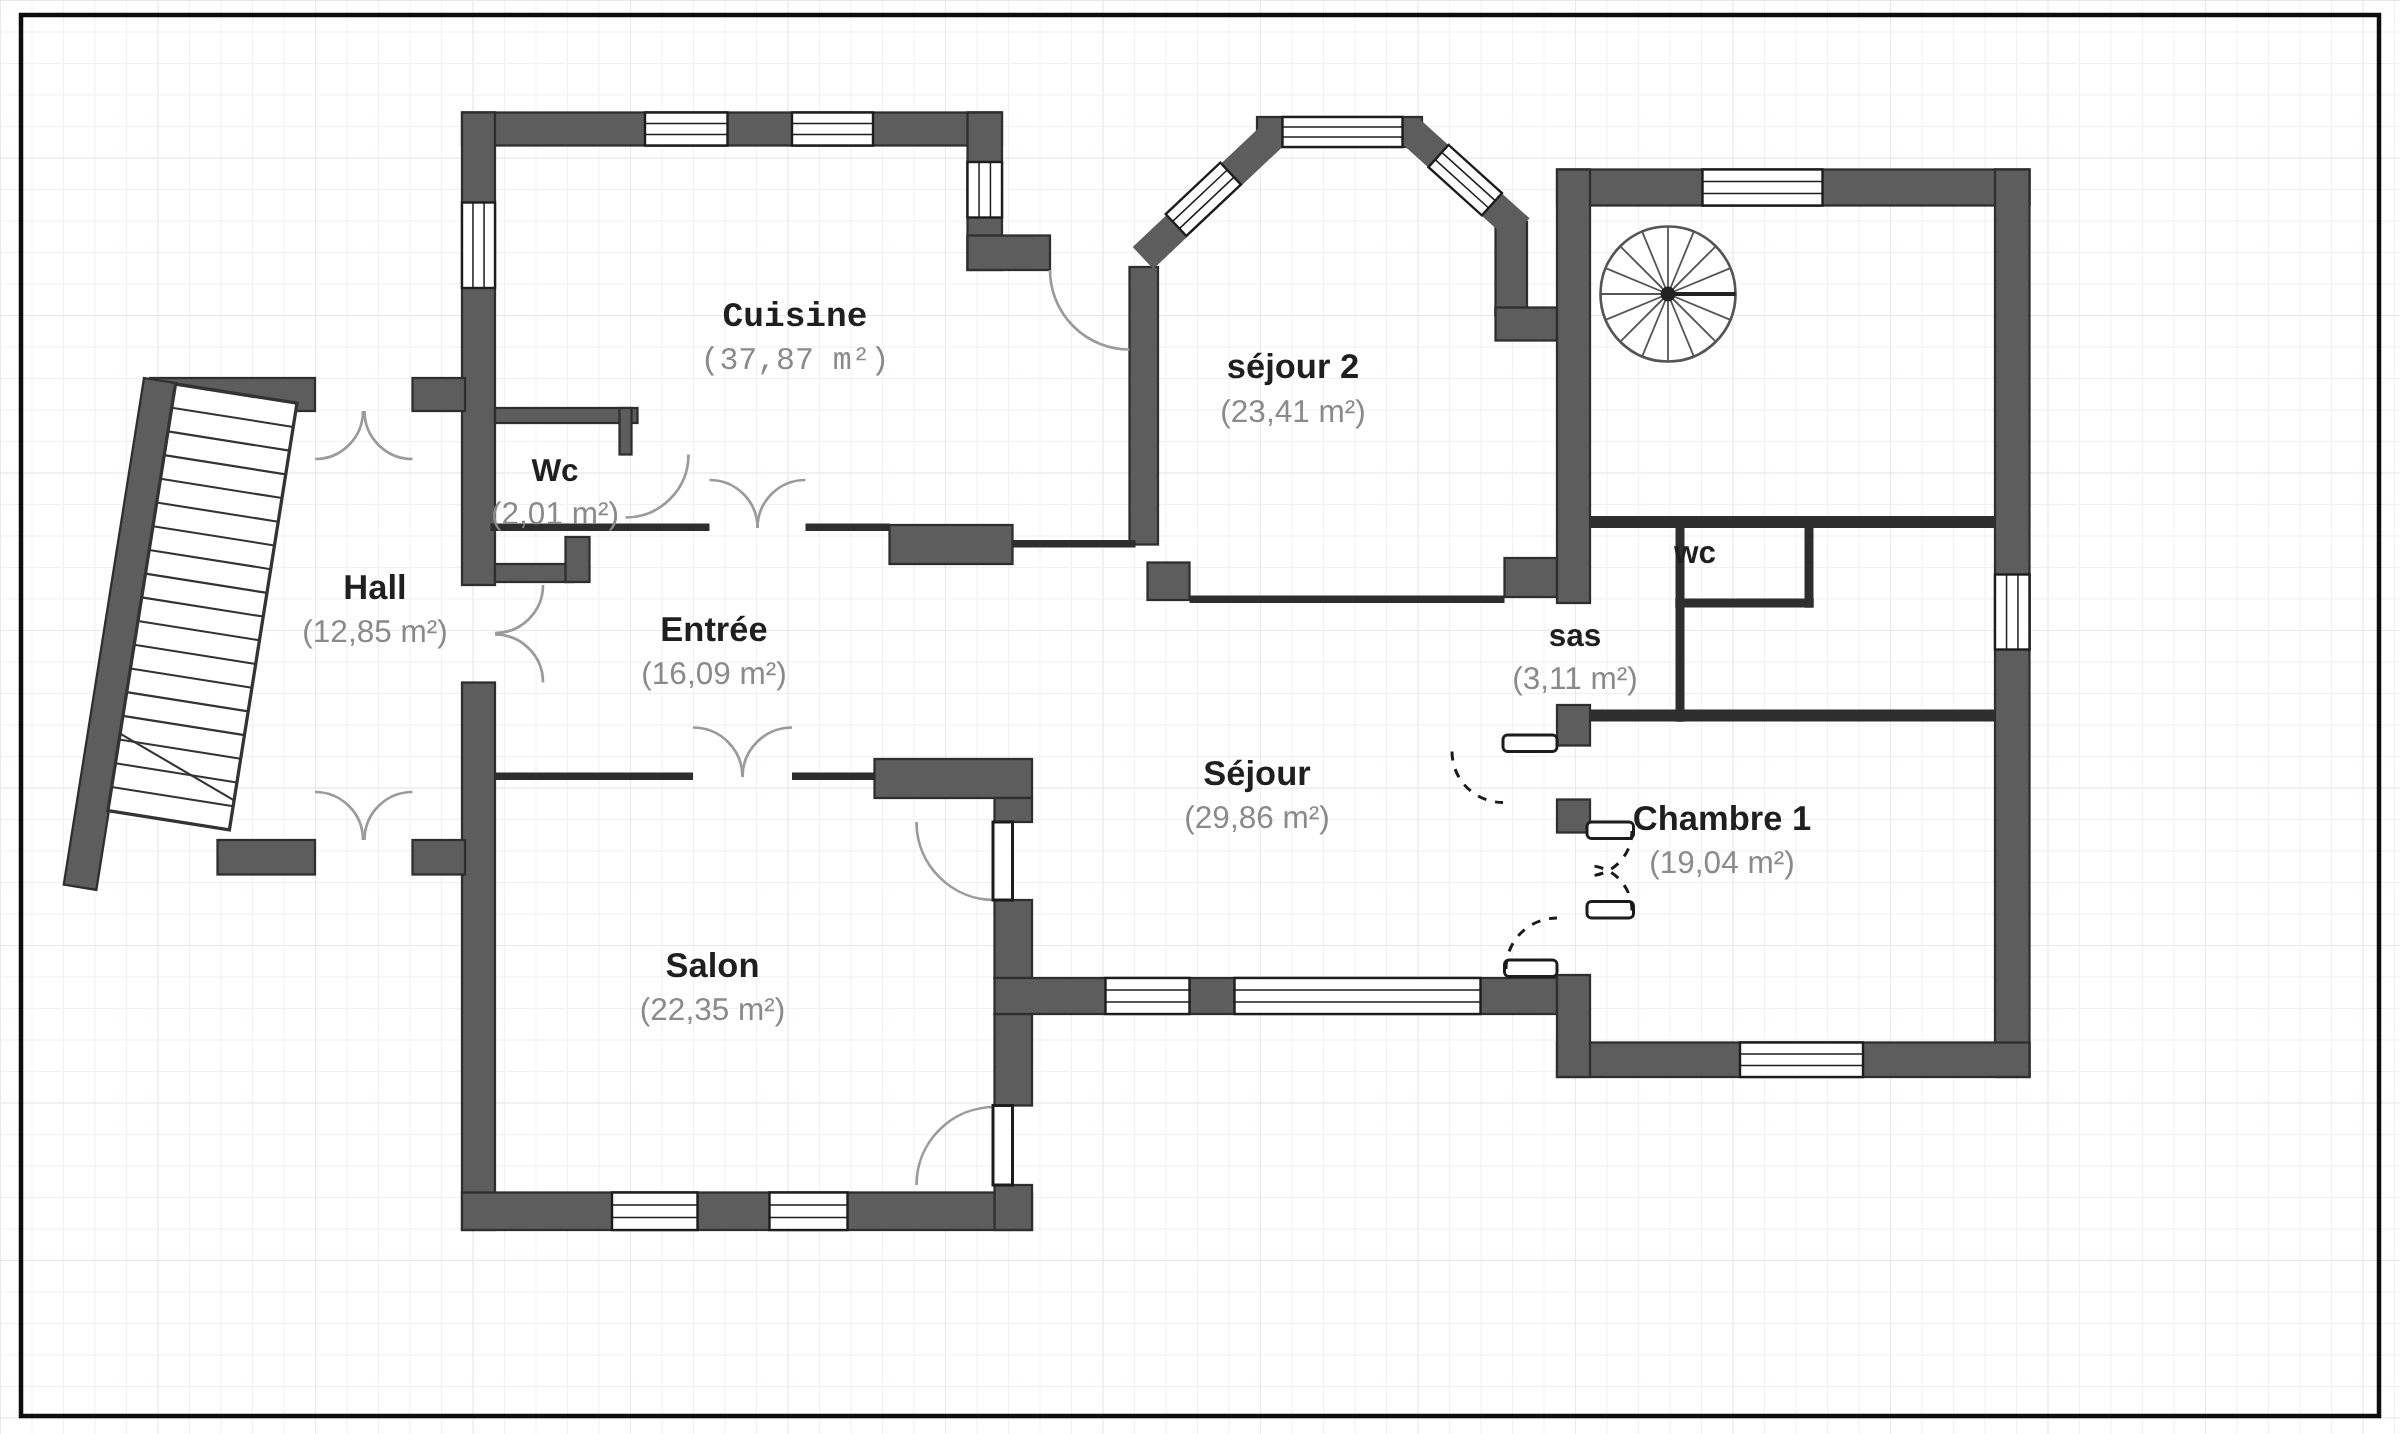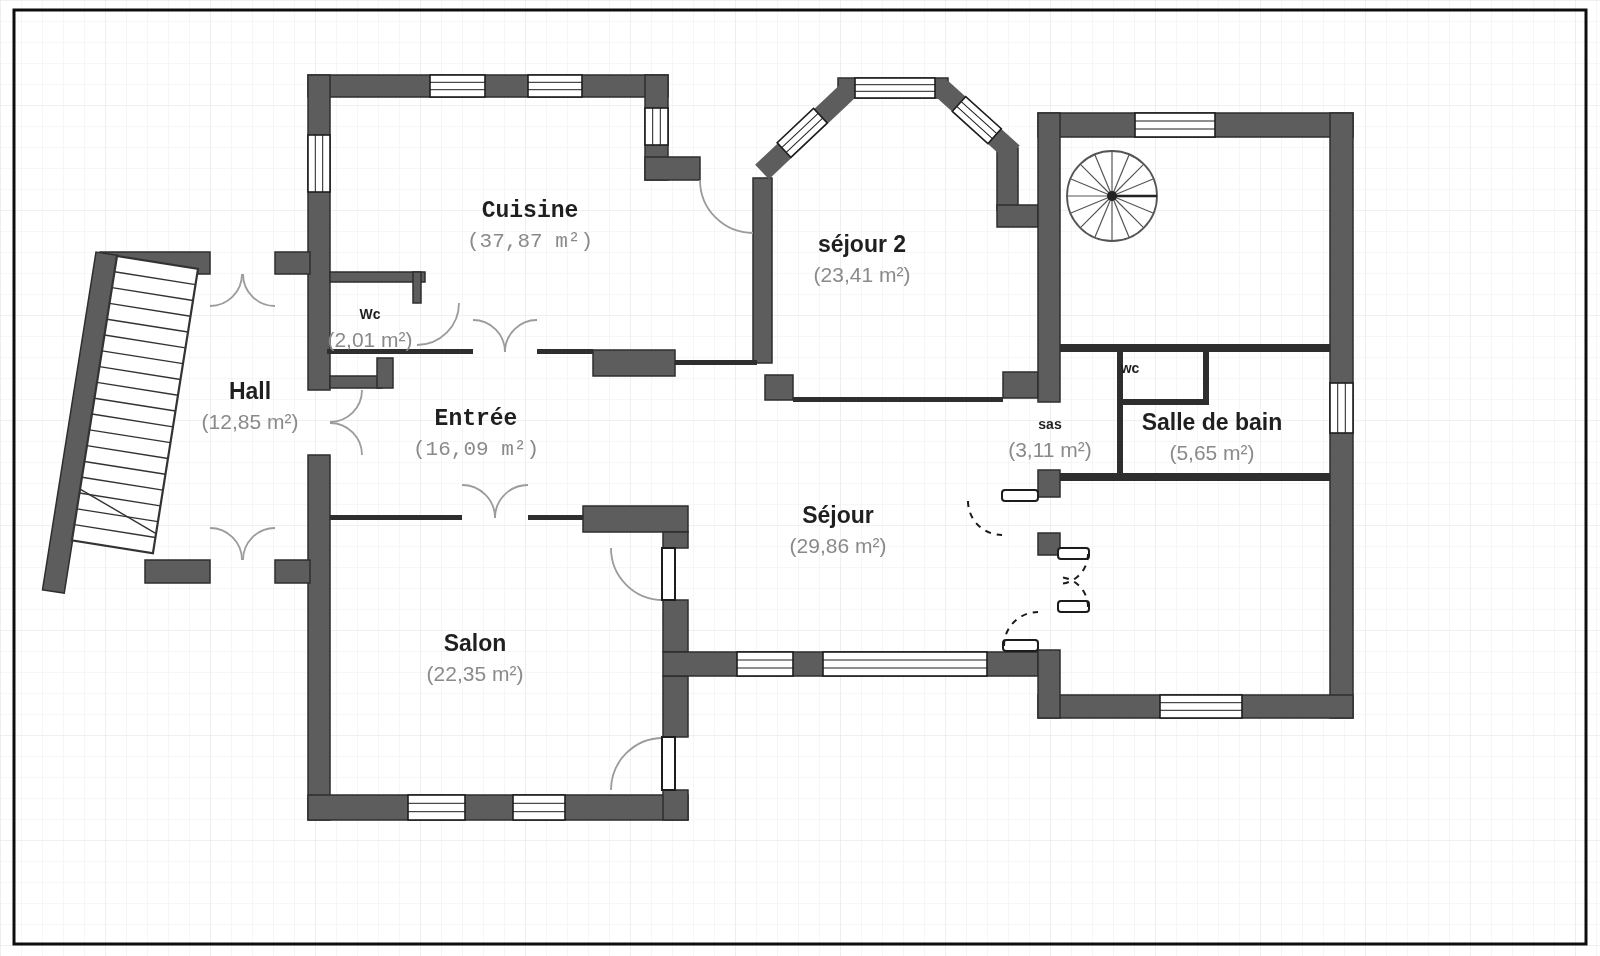--- a/index.html
+++ b/index.html
@@ -1,26 +1,26 @@
 <!DOCTYPE html>
 <html><head>
 <meta charset="utf-8">
 <style>
   html,body{margin:0;padding:0;background:#ffffff;font-family:"Liberation Sans",sans-serif;}
   #stage{position:relative;width:1600px;height:956px;background:#ffffff;overflow:hidden;}
   #plan-svg{position:absolute;left:0;top:0;}
   .room-label{position:absolute;transform:translate(-50%,-50%);text-align:center;white-space:nowrap;line-height:1.4;pointer-events:none;}
   .room-name{font-size:23px;font-weight:bold;color:#1f1f1f;display:block;}
   .room-area{font-size:21px;color:#8a8a8a;display:block;}
-  .small .room-name{font-size:14px;}
+  .small .room-name{font-size:21px;}
   
   .lbl-hall{left:250px;top:406px;}
   .lbl-wc1{left:370px;top:329px;}
   .lbl-cuisine{left:530px;top:226px;font-family:Liberation Mono, monospace;}
-  .lbl-entree{left:476px;top:434px;font-family:Liberation Mono, monospace;}
+  .lbl-entree{left:476px;top:434px;}
   .lbl-salon{left:475px;top:658px;}
   .lbl-sejour{left:838px;top:530px;}
   .lbl-sejour2{left:862px;top:259px;}
   .lbl-buanderie{left:1204px;top:241px;}
   .lbl-wc2{left:1130px;top:369px;}
   .lbl-sas{left:1050px;top:419px;margin-top:20px;}
   .lbl-sdb{left:1212px;top:437px;}
   .lbl-chambre1{left:1148px;top:560px;}
 </style>
 </head>
@@ -277,18 +277,18 @@
   <span class="room-name">séjour 2</span>
   <span class="room-area">(23,41 m²)</span>
 </div>
 <div class="room-label lbl-wc2 small">
   <span class="room-name">wc</span>
 </div>
 <div class="room-label lbl-sas small">
   <span class="room-name">sas</span>
   <span class="room-area">(3,11 m²)</span>
 </div>
-<div class="room-label lbl-sdb">
-  <span class="room-name">Salle de bain</span>
-  <span class="room-area">(5,65 m²)</span>
+<div class="room-label lbl-chambre1">
+  <span class="room-name">Chambre 1</span>
+  <span class="room-area">(19,04 m²)</span>
 </div>
 
 </div>
 
 </body></html>

